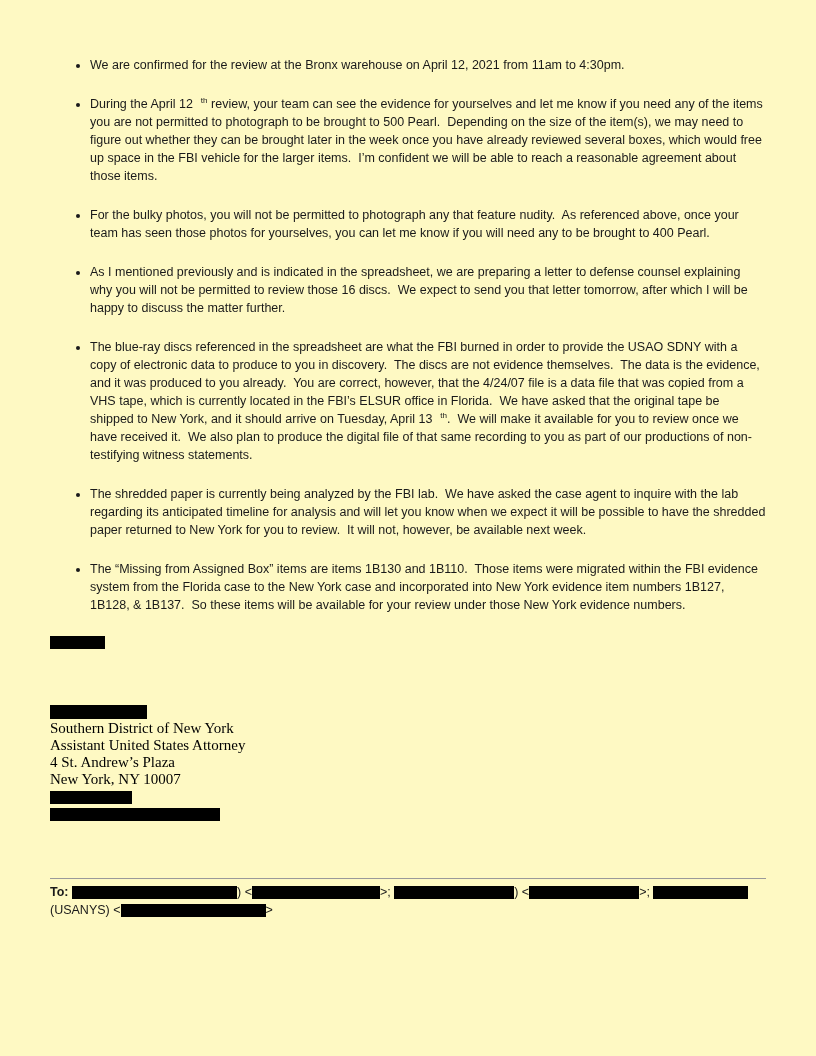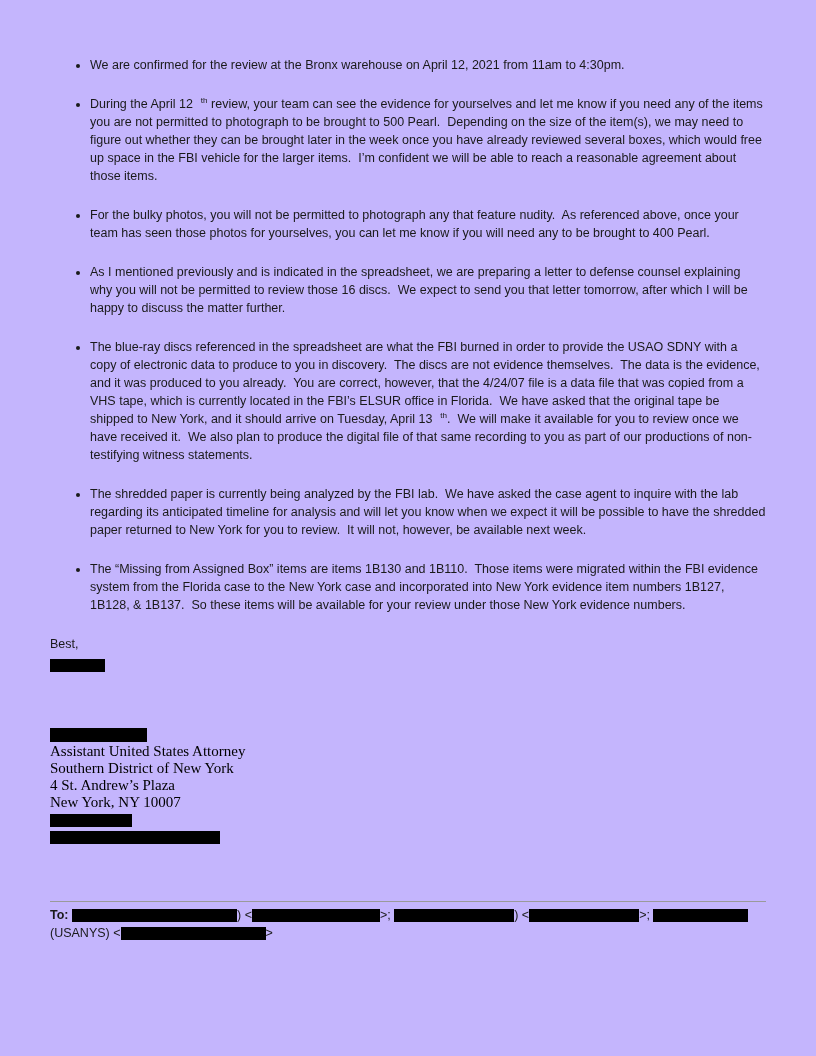--- a/index.html
+++ b/index.html
@@ -1,21 +1,21 @@
 <!DOCTYPE html>
 <html><head>
 <meta charset="utf-8">
 <style>
   html, body { margin: 0; padding: 0; background: #ffffff; }
   .page {
     position: relative;
     width: 816px;
     height: 1056px;
     box-sizing: border-box;
-    background: #c4b5fd;
+    background: #fef9c3;
     padding: 56px 50px 0 50px;
     font-family: "Liberation Sans", sans-serif;
     font-size: 12.5px;
     line-height: 18px;
     color: #1a1a1a;
     overflow: hidden;
   }
   ul.bullet-list {
     margin: 0;
     padding: 0 0 0 40px;
@@ -71,27 +71,26 @@
         <div class="para"><span>The blue-ray discs referenced in the spreadsheet are what the FBI burned in order to provide the USAO SDNY with a copy of electronic data to produce to you in discovery.  The discs are not evidence themselves.  The data is the evidence, and it was produced to you already.  You are correct, however, that the 4/24/07 file is a data file that was copied from a VHS tape, which is currently located in the FBI’s ELSUR office in Florida.  We have asked that the original tape be shipped to New York, and it should arrive on Tuesday, April 13</span><sup>th</sup><span>.  We will make it available for you to review once we have received it.  We also plan to produce the digital file of that same recording to you as part of our productions of non-testifying witness statements.</span></div>
       </li>
     <li>
         <div class="para"><span>The shredded paper is currently being analyzed by the FBI lab.  We have asked the case agent to inquire with the lab regarding its anticipated timeline for analysis and will let you know when we expect it will be possible to have the shredded paper returned to New York for you to review.  It will not, however, be available next week.</span></div>
       </li>
     <li>
         <div class="para"><span>The “Missing from Assigned Box” items are items 1B130 and 1B110.  Those items were migrated within the FBI evidence system from the Florida case to the New York case and incorporated into New York evidence item numbers 1B127, 1B128, &amp; 1B137.  So these items will be available for your review under those New York evidence numbers.</span></div>
       </li>
   </ul>
 
-  <p class="closing">Best,</p>
   <div class="closing-redaction"><span class="redaction" style="width: 55px; height: 13px;"></span></div>
 
   <div class="signature">
     <div class="sig-line"><span class="redaction" style="width: 97px; height: 14px;"></span></div>
+    <div class="sig-line"><span>Southern District of New York</span></div>
     <div class="sig-line"><span>Assistant United States Attorney</span></div>
-    <div class="sig-line"><span>Southern District of New York</span></div>
     <div class="sig-line"><span>4 St. Andrew’s Plaza</span></div>
     <div class="sig-line"><span>New York, NY 10007</span></div>
     <div class="sig-line"><span class="redaction" style="width: 82px; height: 13px;"></span></div>
     <div class="sig-line"><span class="redaction" style="width: 170px; height: 13px;"></span></div>
   </div>
 
   <div class="divider"></div>
 
   <div class="email-header">
     <div class="header-field"><span class="field-label">To:</span><span><span> </span><span class="redaction" style="width: 165px; height: 13px;"></span><span>) &lt;</span><span class="redaction" style="width: 128px; height: 13px;"></span><span>&gt;; </span><span class="redaction" style="width: 120px; height: 13px;"></span><span>) &lt;</span><span class="redaction" style="width: 110px; height: 13px;"></span><span>&gt;; </span><span class="redaction" style="width: 95px; height: 13px;"></span><br><span>(USANYS) &lt;</span><span class="redaction" style="width: 145px; height: 13px;"></span><span>&gt;</span></span></div>

